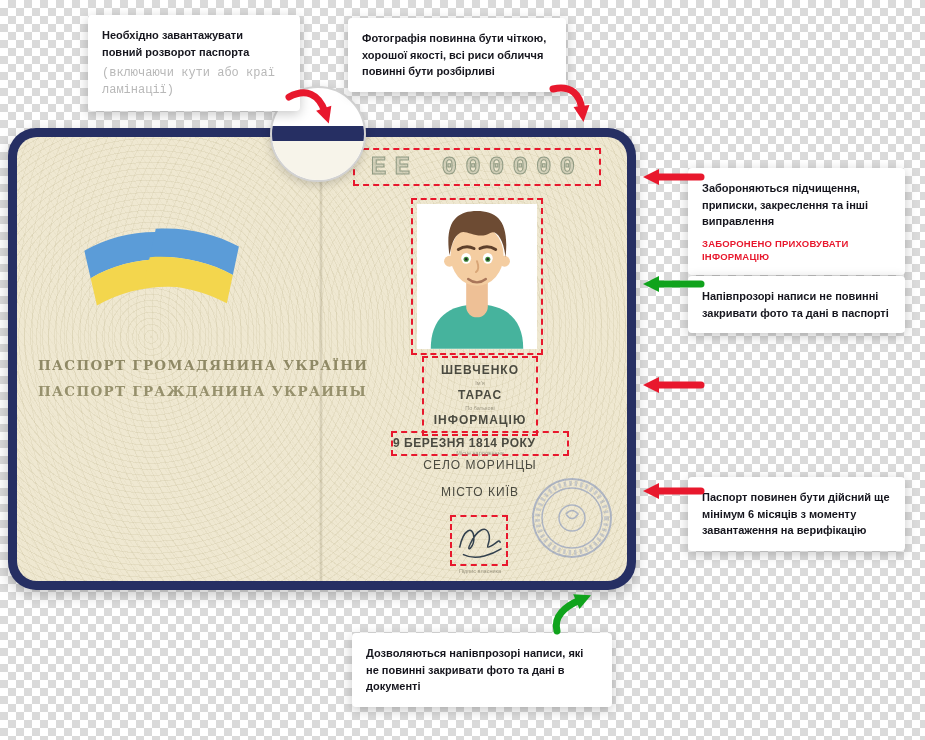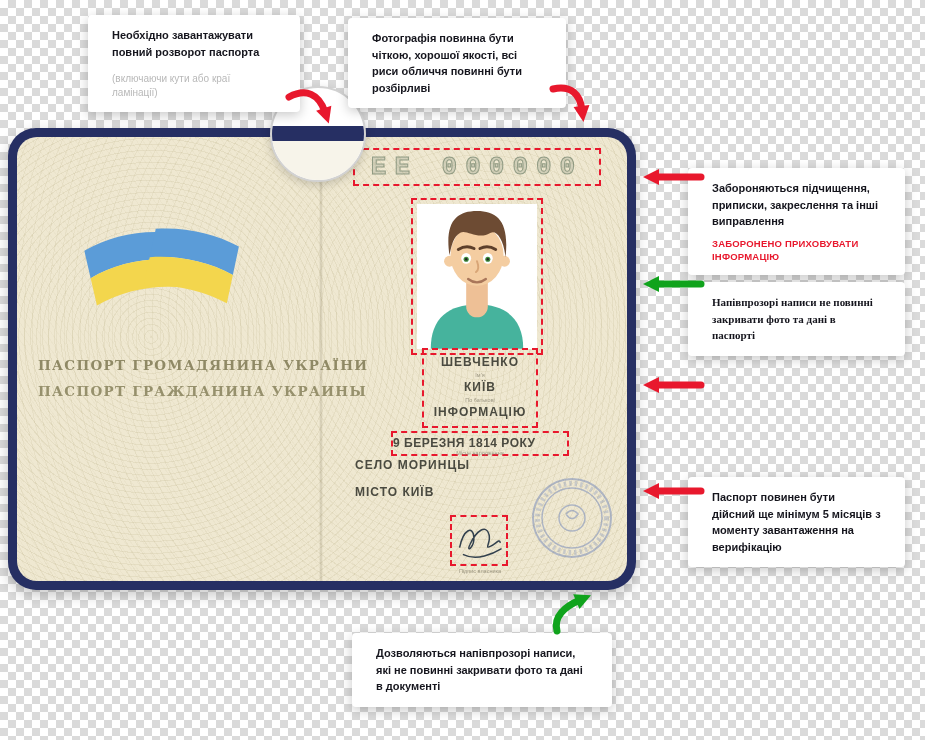--- a/index.html
+++ b/index.html
@@ -31,53 +31,53 @@
   .ptitle+.ptitle{margin-top:10px;color:#96906c;}
   .dash{border:2px dashed #e8182d;position:absolute;box-sizing:border-box;}
   .serial{left:336px;top:11px;width:248px;height:38px;text-align:center;}
   .serial span{
     font-family:Liberation Mono, monospace;
     font-weight:bold;font-size:26px;line-height:34px;letter-spacing:8px;
     color:rgba(148,160,138,.32);-webkit-text-stroke:1px rgba(120,135,112,.75);
     white-space:nowrap;}
   .photo{left:394px;top:61px;width:132px;height:157px;padding:4px;background:transparent;}
   .photo svg{display:block;background:#fff;}
-  .namebox{left:405px;top:211px;width:116px;height:80px;text-align:center;padding-top:5px;}
+  .namebox{left:405px;top:219px;width:116px;height:80px;text-align:center;padding-top:5px;}
   .pname{font-weight:bold;font-size:12px;letter-spacing:1px;color:#4a4a40;}
   .flabel{font-size:5.5px;color:#8f8a76;opacity:.85;margin:3px 0 2px;}
   .datebox{left:374px;top:294px;width:178px;height:25px;}
   .datebox span{font-weight:bold;font-size:12px;line-height:21px;letter-spacing:.5px;color:#4a4a40;white-space:nowrap;}
-  .pline{position:absolute;left:338px;width:250px;text-align:left;
-    font-weight:bold;font-size:12px;letter-spacing:1px;color:#4a4a40;}
+  .pline{position:absolute;left:338px;width:250px;text-align:center;
+    font-weight:normal;font-size:12px;letter-spacing:1px;color:#4a4a40;}
   .plabel{position:absolute;left:338px;width:250px;text-align:center;
     font-size:5.5px;color:#8f8a76;opacity:.85;}
   .signbox{left:433px;top:378px;width:58px;height:51px;}
   .stamp{position:absolute;left:512px;top:338px;}
   
   .lens{
     position:absolute;left:270px;top:86px;width:96px;height:96px;border-radius:50%;
     background:#fff;border:2px solid #d2d2d2;box-shadow:0 3px 10px rgba(0,0,0,.18);
     overflow:hidden;z-index:20;box-sizing:border-box;
   }
   .lens .band{position:absolute;left:0;top:41%;width:100%;height:17%;background:#262f63;}
   .lens .paper{position:absolute;left:0;top:58%;width:100%;height:42%;background:#f7f4ea;}
   
   .box{
     position:absolute;background:#fff;border-radius:4px;
     box-shadow:0 3px 12px rgba(0,0,0,.22);
-    padding:12px 24px;font-size:11px;font-weight:bold;color:#15151d;line-height:1.5;
+    padding:12px 14px;font-size:11px;font-weight:bold;color:#15151d;line-height:1.5;
     z-index:30;box-sizing:border-box;
   }
-  .box .sub{font-weight:normal;color:#b8b8b8;font-size:10px;margin-top:12px;line-height:1.4;}
+  .box .sub{font-weight:normal;color:#b8b8b8;font-size:12px;margin-top:5px;line-height:1.4;font-family:Liberation Mono, monospace;}
   .box .warn{color:#e8182d;font-size:9.5px;margin-top:7px;letter-spacing:.2px;line-height:1.4;}
   .b-top-left{left:88px;top:15px;width:212px;}
   .b-top-center{left:348px;top:18px;width:218px;}
   .b-right{left:688px;width:217px;}
   .b-r1{top:168px;}
-  .b-r2{top:282px;font-family:Liberation Serif, serif;}
+  .b-r2{top:276px;}
   .b-r3{top:377px;}
   .b-r4{top:477px;}
   .b-bottom{left:352px;top:633px;width:260px;}
   
   .arrows{position:absolute;left:0;top:0;z-index:40;pointer-events:none;}
 </style>
 </head>
 <body>
 
 <div class="canvas">
@@ -125,21 +125,21 @@
           <circle cx="50" cy="56" r="1.2" fill="#222"></circle>
           <circle cx="72" cy="56" r="1.2" fill="#222"></circle>
           <path d="M61 58 q3 8 -1 11" stroke="#d8a576" stroke-width="2" fill="none" stroke-linecap="round"></path>
           <path d="M52 76 q9 7 18 0" stroke="#a9765a" stroke-width="2.4" fill="none" stroke-linecap="round"></path>
         </svg>
       </div>
 
       <div class="dash namebox">
         <div class="pname">ШЕВЧЕНКО</div>
         <div class="flabel">Ім'я</div>
-        <div class="pname">КИЇВ</div>
+        <div class="pname">ТАРАС</div>
         <div class="flabel">По батькові</div>
         <div class="pname">ІНФОРМАЦІЮ</div>
       </div>
 
       <div class="dash datebox">
         <span>9 БЕРЕЗНЯ 1814 РОКУ</span>
       </div>
 
       <div class="plabel" style="top:313px;">Місце народження</div>
       <div class="pline" style="top:321px;">СЕЛО МОРИНЦЫ</div>
@@ -187,21 +187,21 @@
     <div>Забороняються підчищення, приписки, закреслення та інші виправлення</div>
     <div class="warn">ЗАБОРОНЕНО ПРИХОВУВАТИ ІНФОРМАЦІЮ</div>
   </div>
 
   <div class="box b-right b-r2">
     <div>Напівпрозорі написи не повинні закривати фото та дані в паспорті</div>
   </div>
 
 
   <div class="box b-right b-r4">
-    <div>Паспорт повинен бути дійсний ще мінімум 5 місяців з моменту завантаження на верифікацію</div>
+    <div>Паспорт повинен бути дійсний ще мінімум 6 місяців з моменту завантаження на верифікацію</div>
   </div>
 
   <div class="box b-bottom">
     <div>Дозволяються напівпрозорі написи, які не повинні закривати фото та дані в документі</div>
   </div>
 
   <svg class="arrows" width="925" height="740" viewBox="0 0 925 740">
     <defs>
       <marker id="head-red" markerUnits="userSpaceOnUse" markerWidth="18" markerHeight="18" viewBox="0 0 18 18" refX="5" refY="9" orient="auto">
         <path d="M1 1 L17 9 L1 17 Z" fill="#e8182d"></path>

